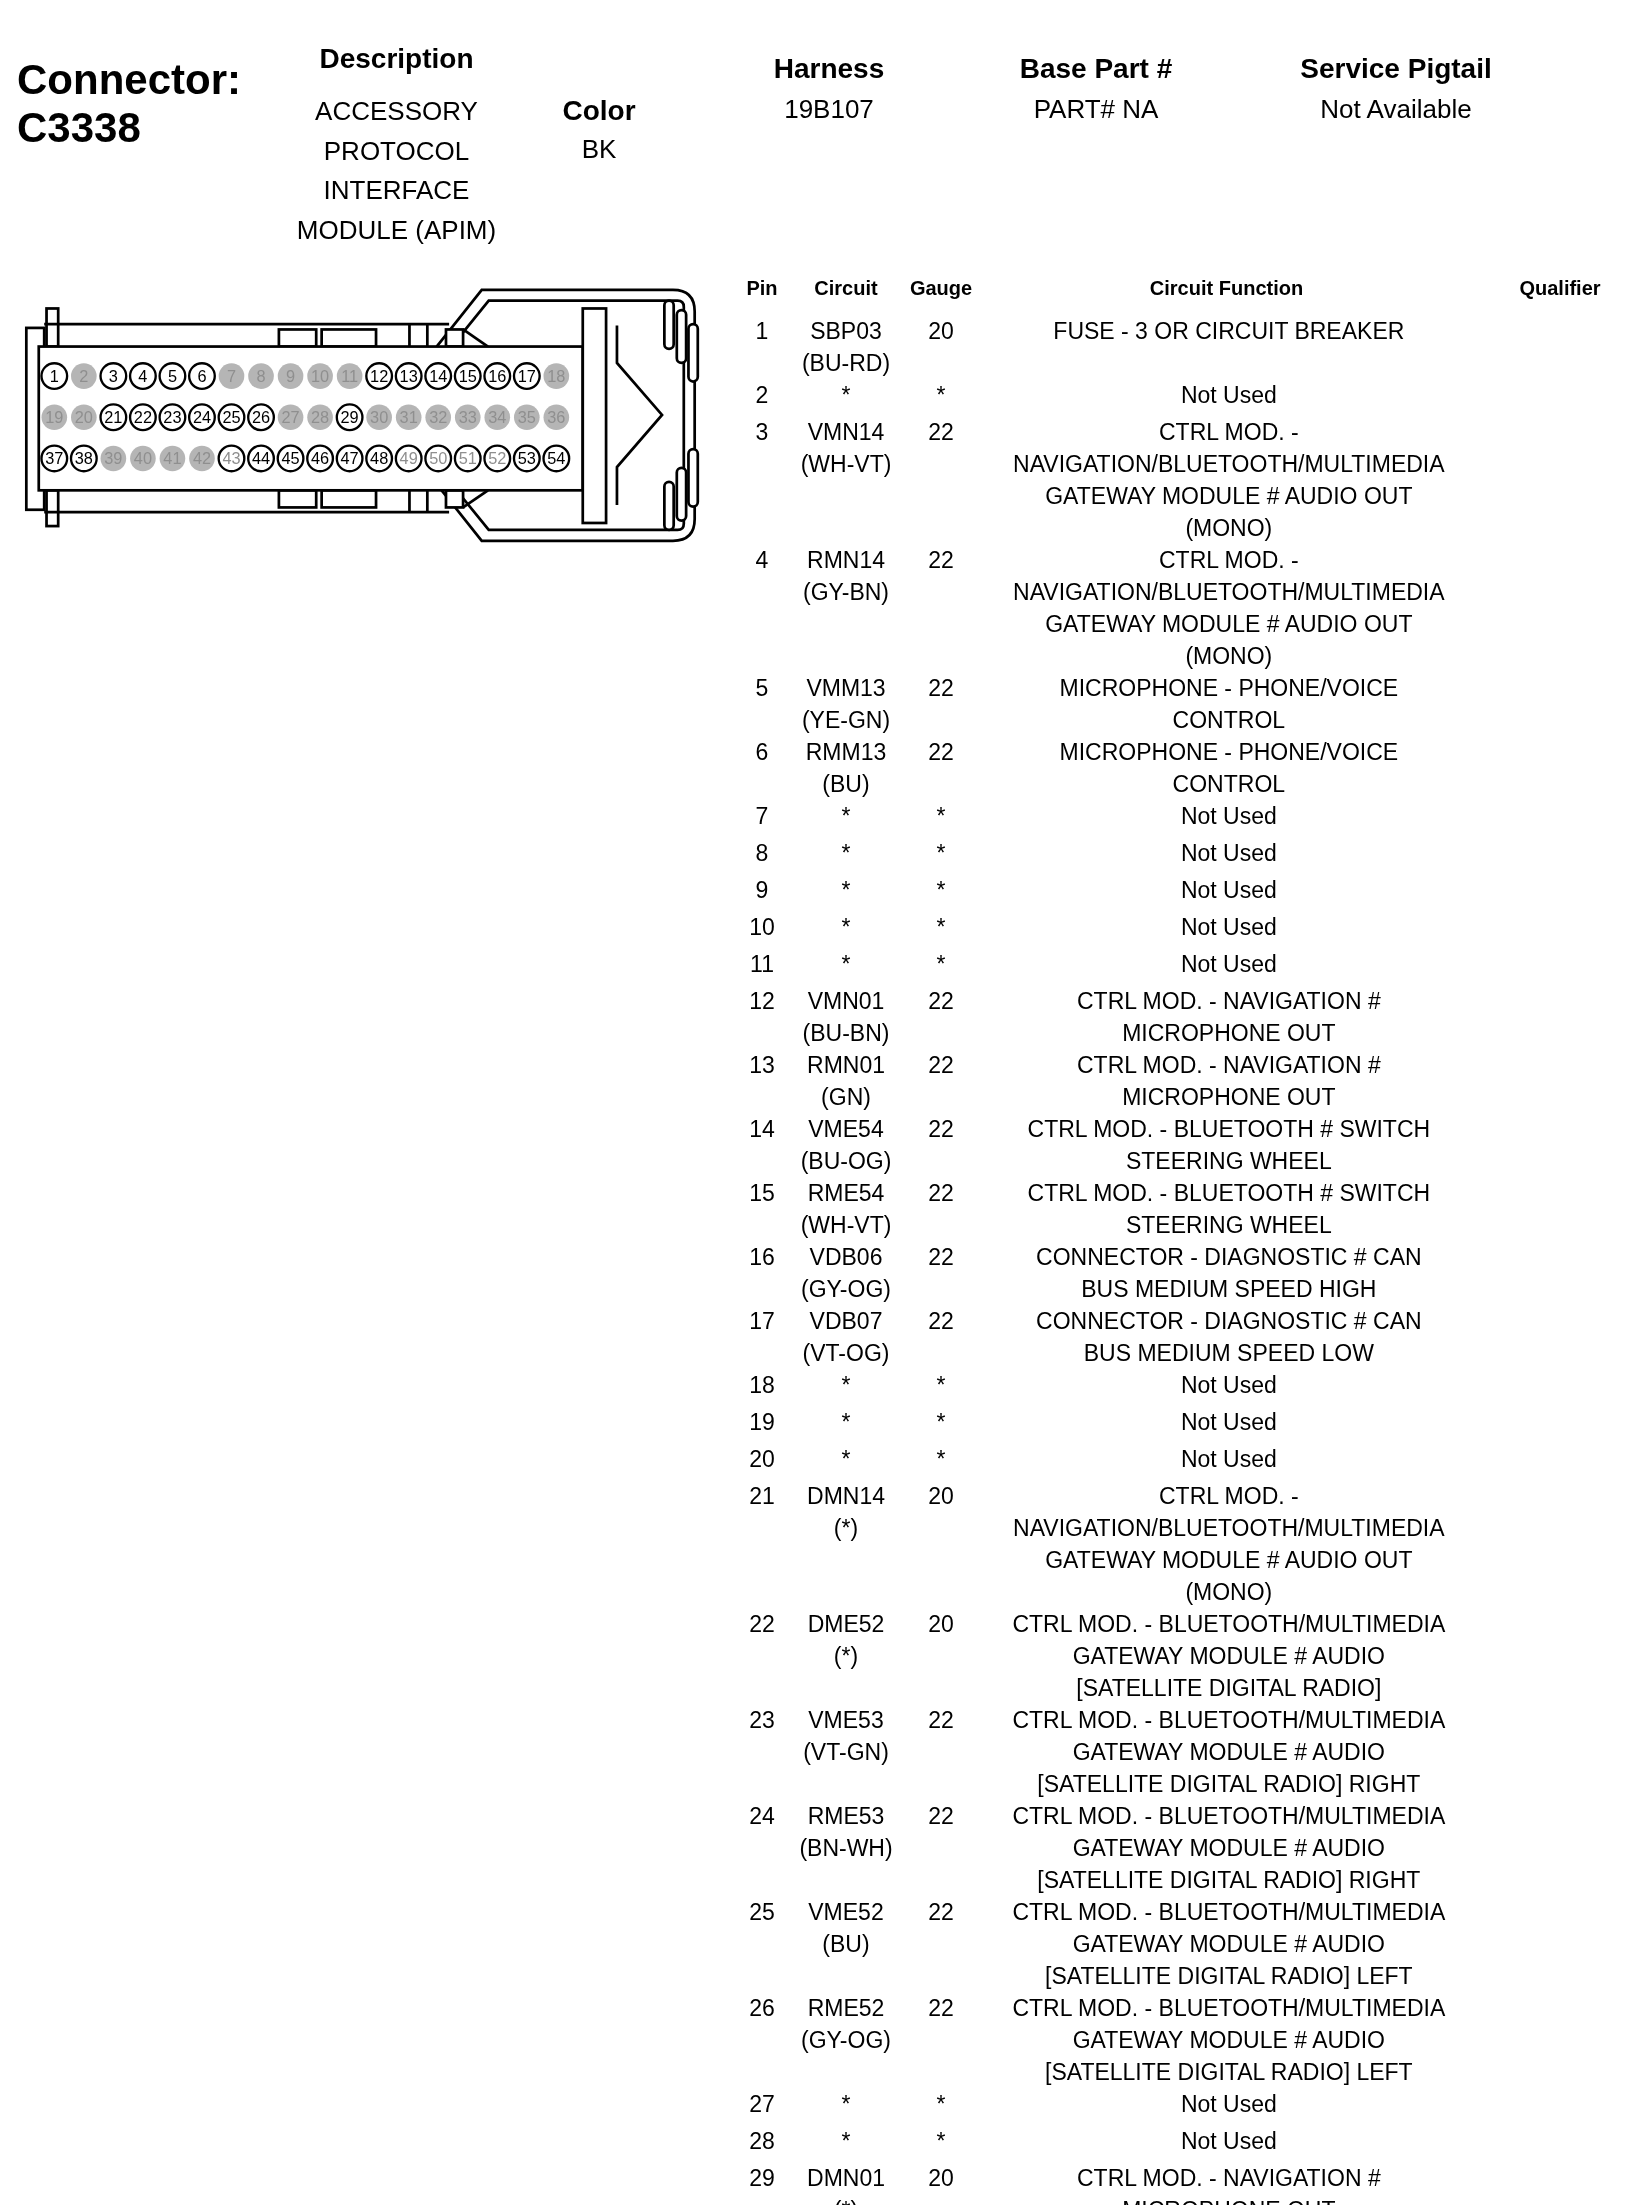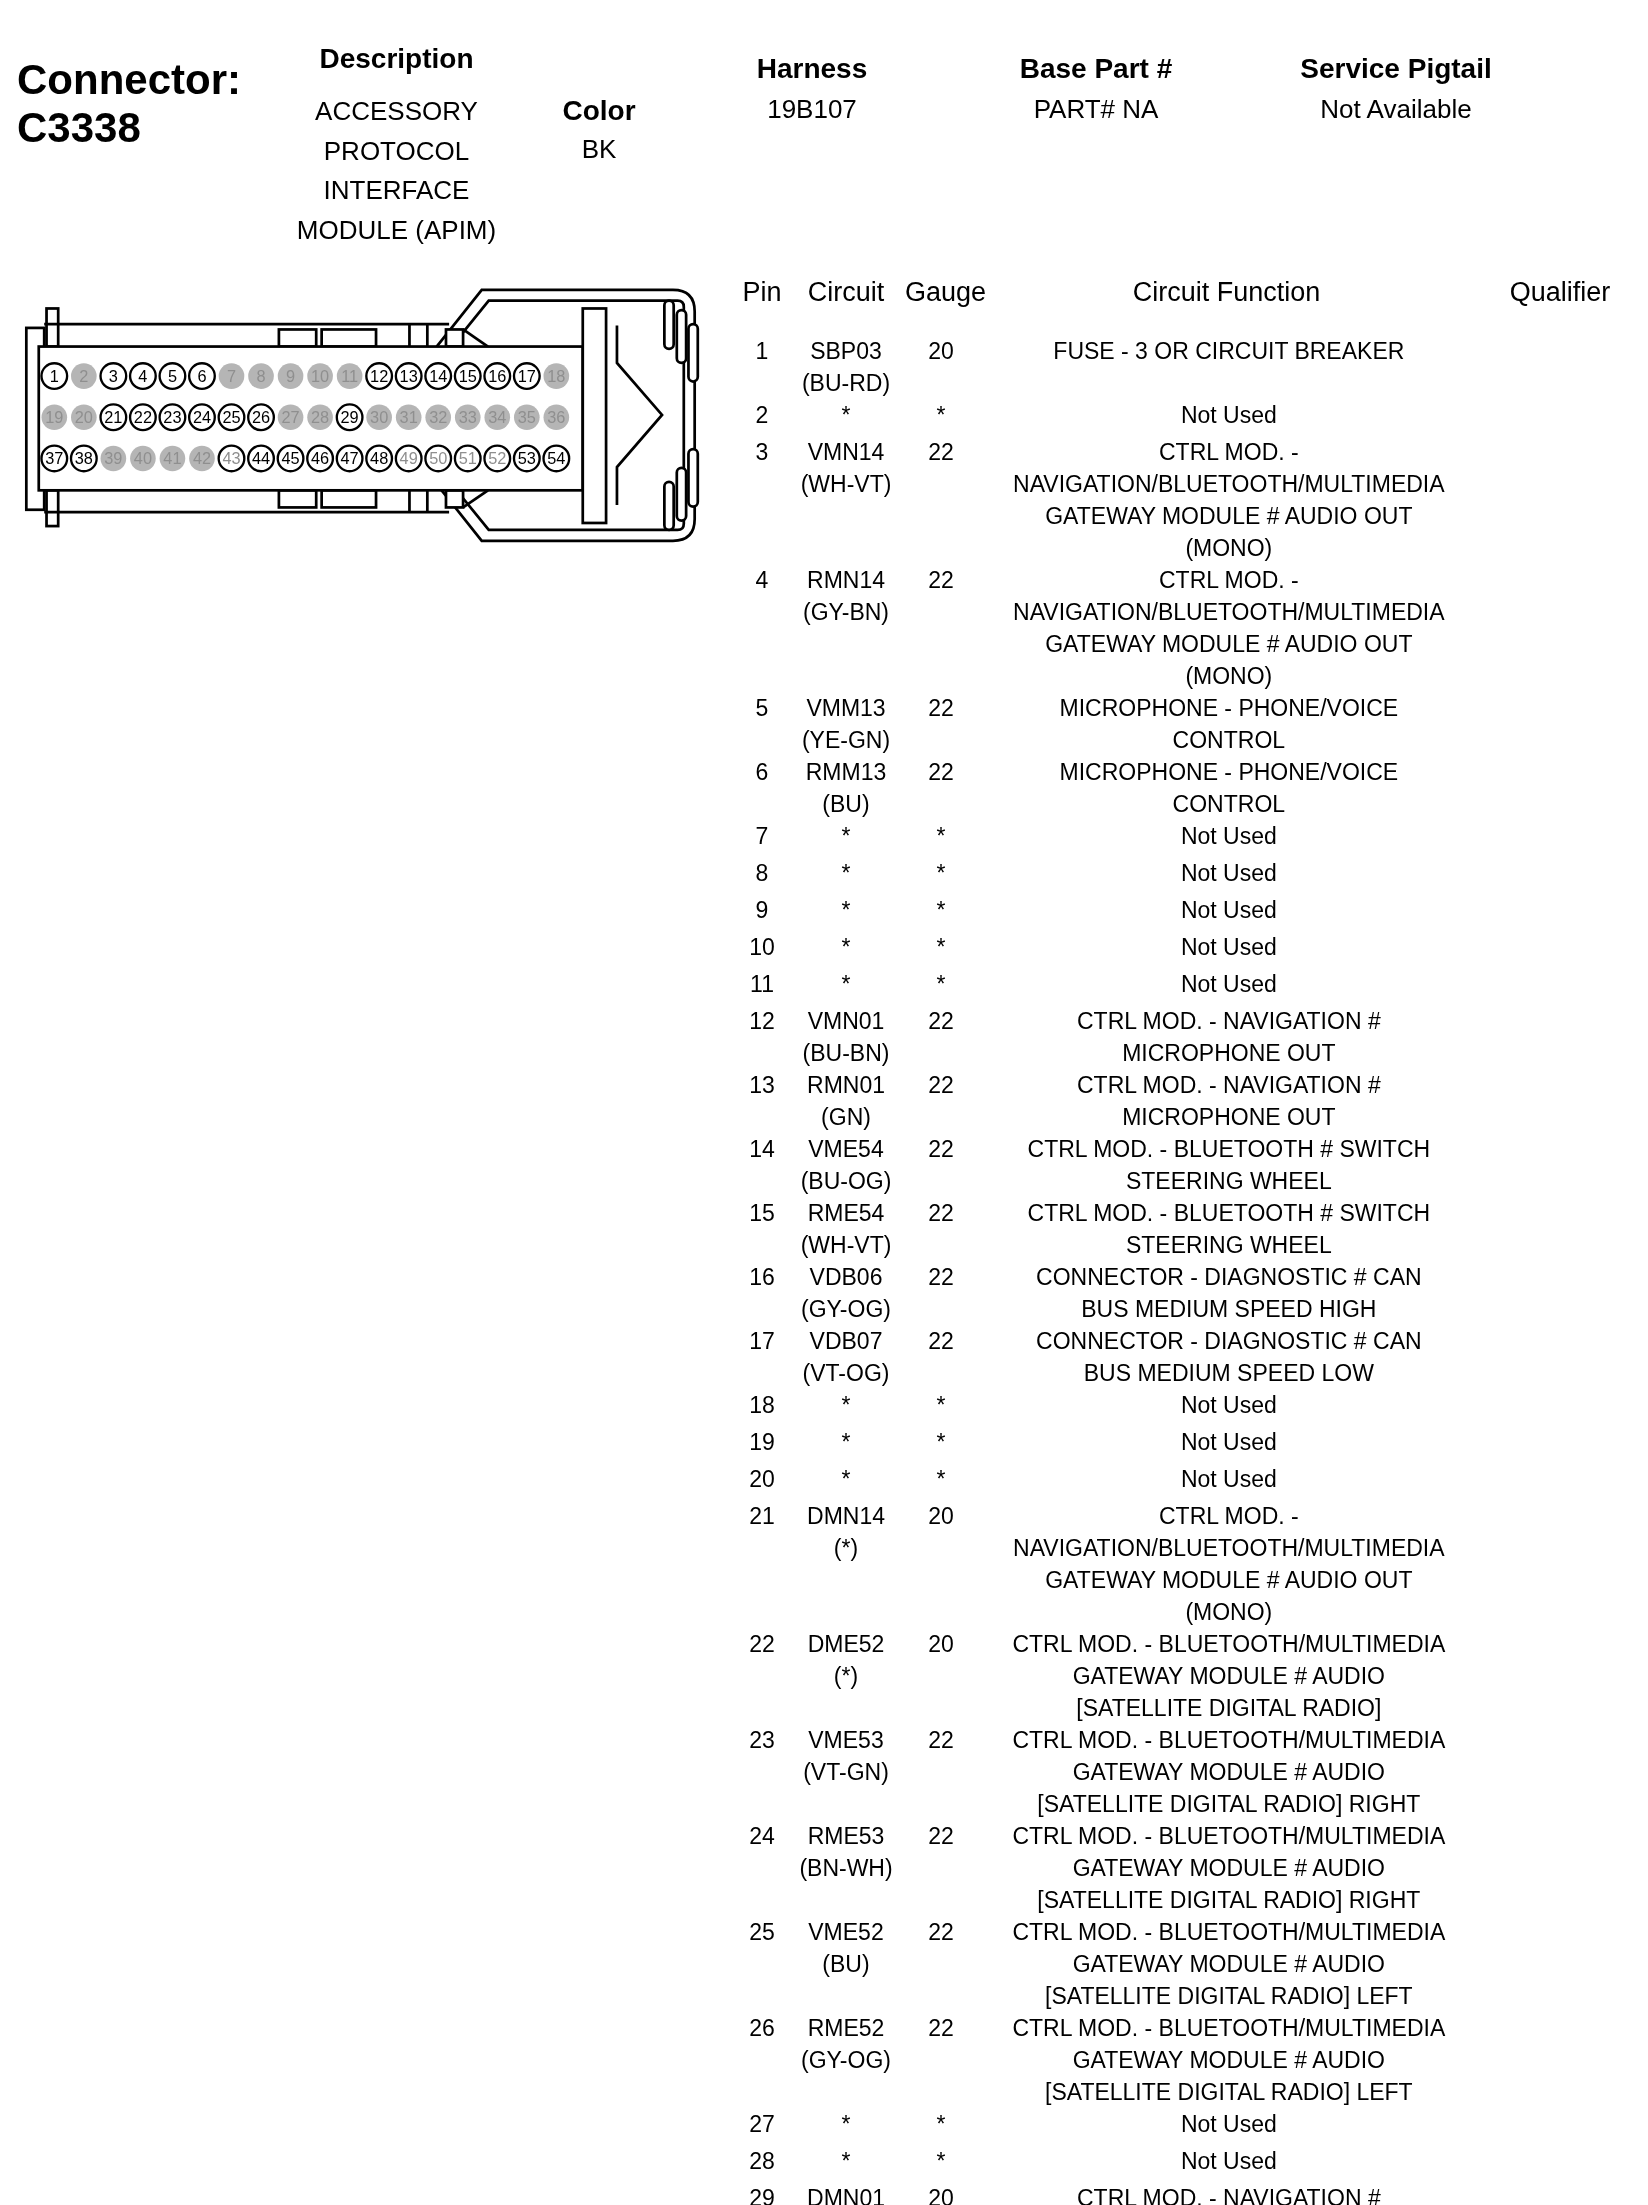--- a/index.html
+++ b/index.html
@@ -16,32 +16,32 @@
     position:absolute;left:17px;top:56px;
     font-size:42px;font-weight:bold;line-height:1.14;
   }
   .hdr-block{position:absolute;text-align:center;}
   .hdr-label{font-size:28px;font-weight:bold;margin-top:31px;}
   .hdr-value{font-size:26px;margin-top:4px;line-height:1.55;white-space:pre-line;}
   .hdr-desc{left:272px;top:12.4px;width:249px;}
   .hdr-desc .hdr-value{margin-top:17px;line-height:1.52;}
   .hdr-color{left:537px;top:64px;width:124px;}
   .hdr-color .hdr-value{margin-top:2px;}
-  .hdr-harness{left:738px;top:22px;width:148px;}
+  .hdr-harness{left:755px;top:22px;width:148px;}
   .hdr-base{left:995px;top:22px;width:202px;}
   .hdr-pigtail{left:1283px;top:22px;width:226px;}
   
   .diagram{position:absolute;left:17px;top:285px;width:687px;height:263px;}
   
   .pintable{position:absolute;left:737px;top:277px;width:907px;}
   .t-head,.t-row{
     display:grid;
     grid-template-columns:50px 118px 72px 499px 168px;
   }
-  .t-head{font-size:27px;font-weight:normal;margin-bottom:27px;}
+  .t-head{font-size:20px;font-weight:bold;margin-bottom:15px;}
   .t-head .h{ text-align:center; }
   .t-row{min-height:37px;font-size:23px;line-height:32px;}
   .c-pin{text-align:center;}
   .c-circuit{text-align:center;}
   .c-gauge{text-align:center;}
   .c-func{text-align:center;padding-left:4.7px;white-space:pre-line;}
   .c-qual{text-align:center;}
 </style>
 </head>
 <body>

